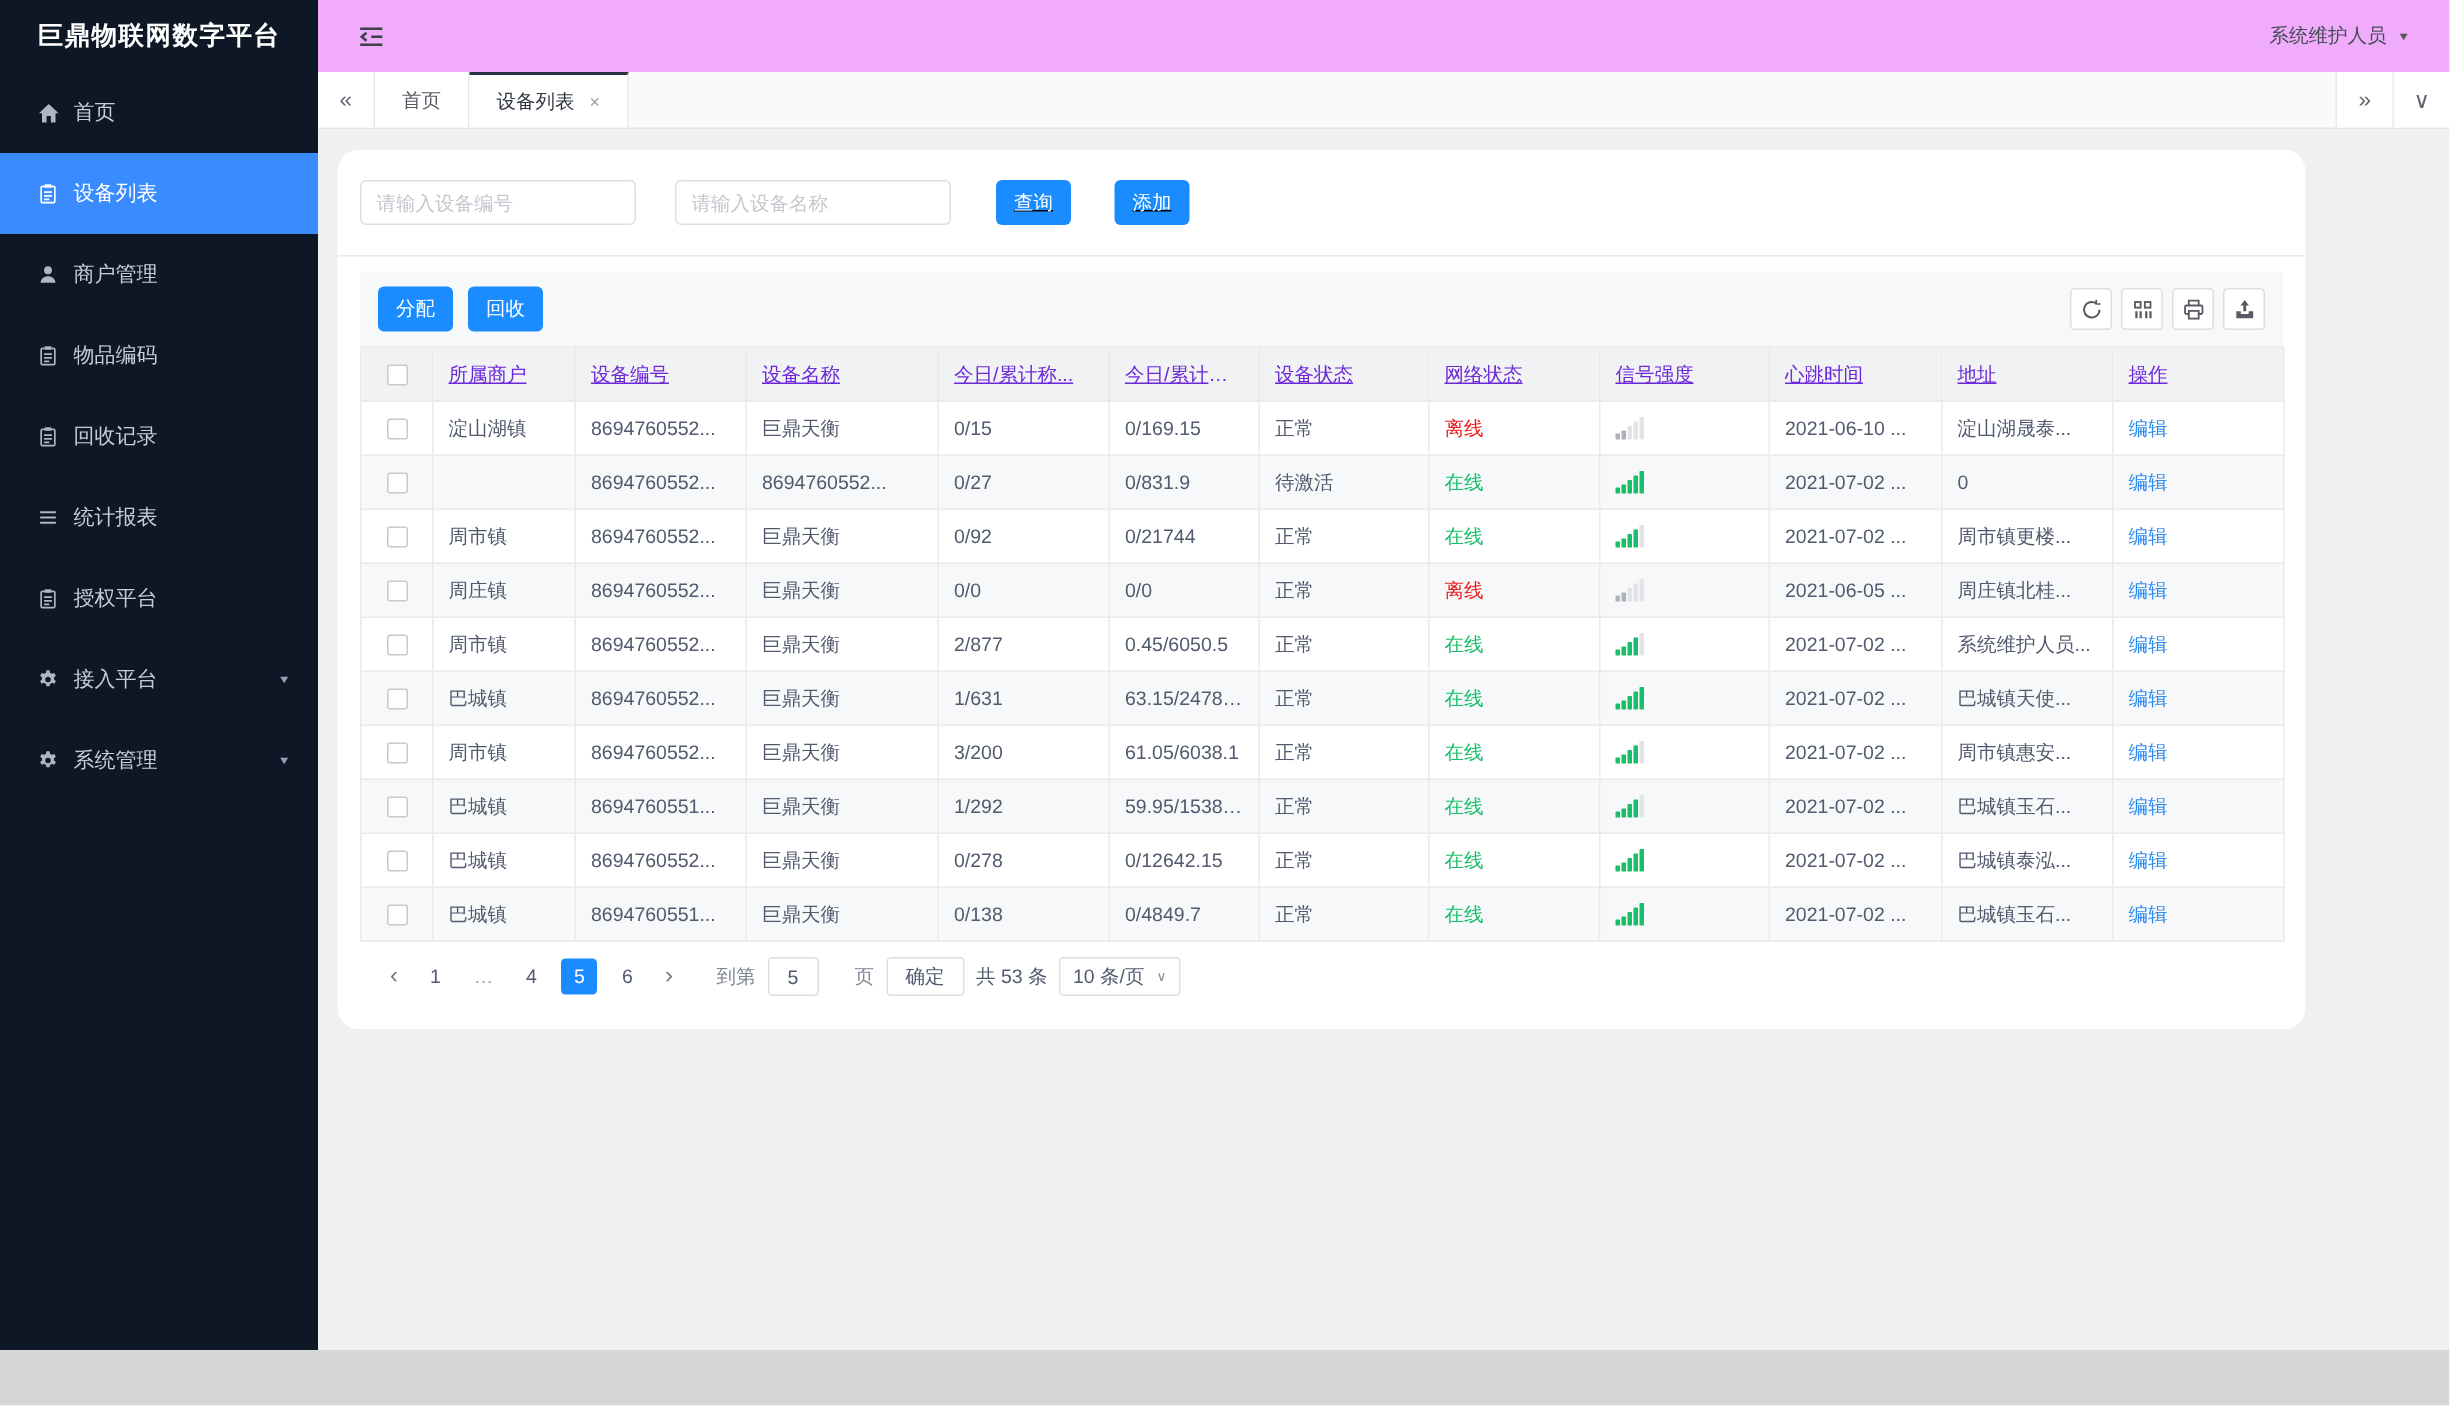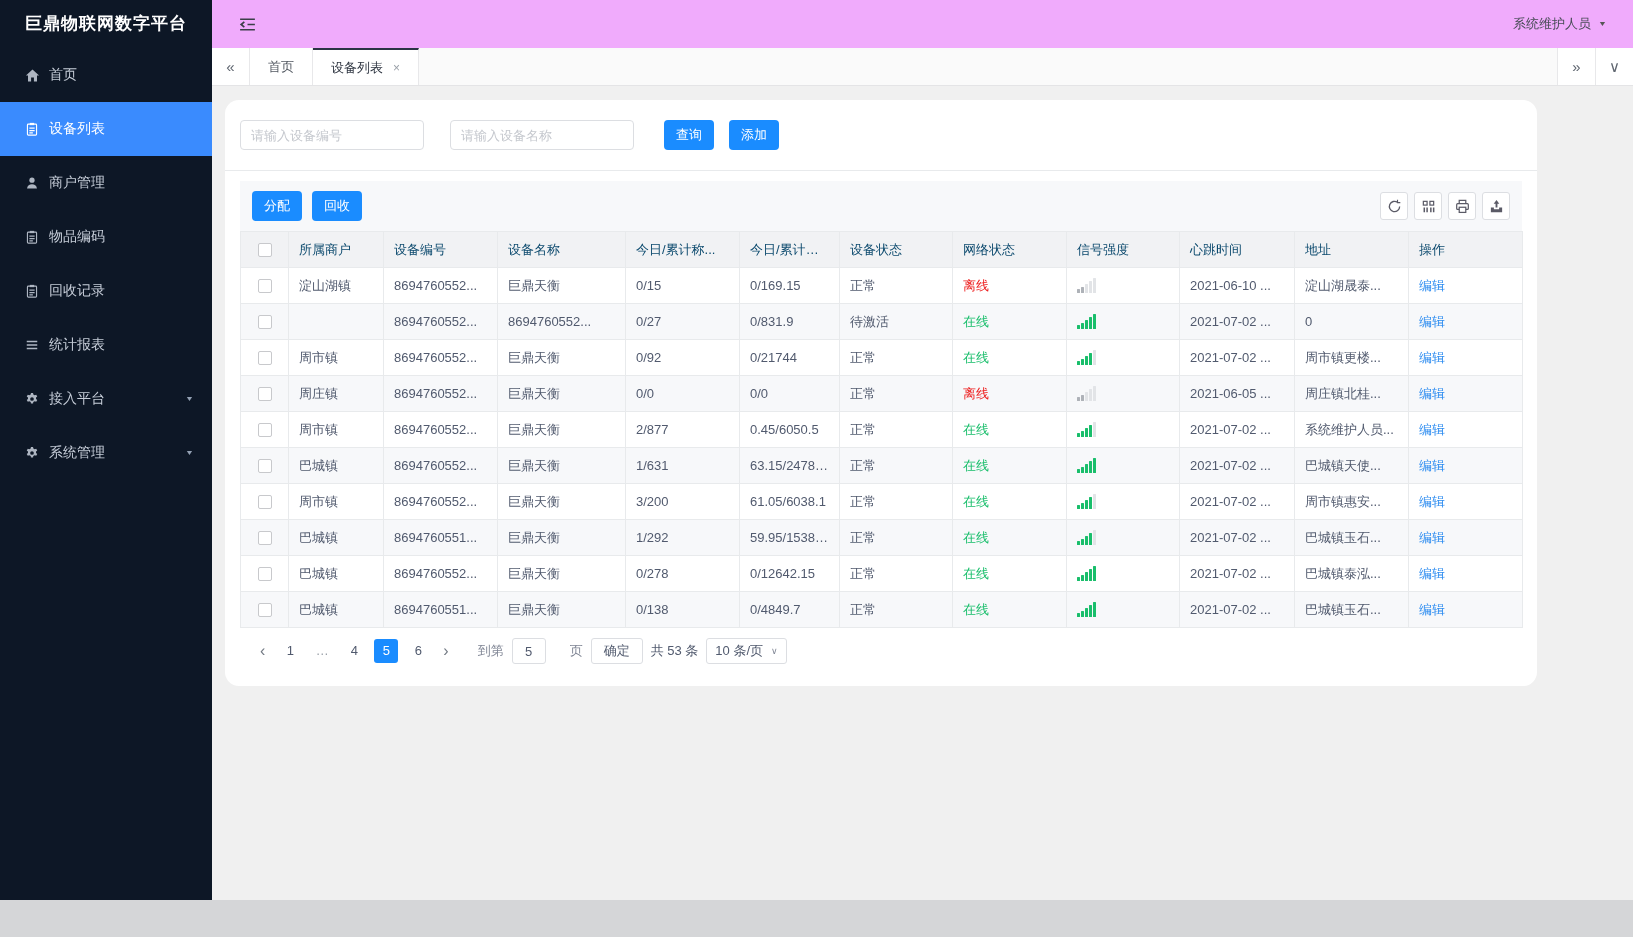--- a/index.html
+++ b/index.html
@@ -49,37 +49,37 @@
   
   .content { flex:1; background:#f0f0f0; padding:14px 96px 0 13px; overflow:hidden; }
   .panel { background:#fff; border-radius:14px; height:586px; }
 
   .search-row { display:flex; align-items:center; padding:20px 15px; gap:26px;
                 border-bottom:1px solid #e8eaec; }
   .txt-input { width:184px; height:30px; border:1px solid #dcdee2; border-radius:4px;
                padding:0 10px; font-size:13px; color:#515a6e; outline:none;
                font-family:inherit; }
   .txt-input::placeholder { color:#c5c8ce; }
-  .search-btns { display:flex; gap:15px; margin-left:4px; }
+  .search-btns { display:flex; gap:29px; margin-left:4px;text-decoration:underline; }
   .btn-primary { background:#1a8cff; color:#fff; border:none; border-radius:4px;
                  padding:0 12px; height:30px; font-size:13px; cursor:pointer;
                  font-family:inherit; }
 
   .table-wrap { margin:10px 15px 0; }
   .tbl-toolbar { background:#f7f8fa; padding:10px 12px; display:flex; align-items:center; }
   .tbl-toolbar .btn-primary { margin-right:10px; }
   .icon-btns { margin-left:auto; display:flex; gap:6px; }
   .icon-btn { width:28px; height:28px; border:1px solid #dcdee2; background:#fff;
               border-radius:3px; display:flex; align-items:center; justify-content:center;
               color:#5a5a66; cursor:pointer; }
 
   table { width:100%; border-collapse:collapse; table-layout:fixed; font-size:13px; }
   th,td { border:1px solid #e8eaec; height:36px; padding:0 10px; text-align:left;
           color:#515a6e; overflow:hidden; white-space:nowrap; text-overflow:ellipsis; }
-  th { background:#f1f2f4; font-weight:400; color:#0c4a6e; }
+  th { background:#f1f2f4; font-weight:400; color:#6d28d9;text-decoration:underline; }
   tbody tr:nth-child(even) td { background:#f7f8fa; }
   .cb-cell { text-align:center; padding:0; }
   .cb { display:inline-block; width:14px; height:14px; border:1px solid #c8c9cc;
         border-radius:2px; background:#fff; vertical-align:middle; cursor:pointer; }
   .st-online { color:#19be6b; }
   .st-offline { color:#ed1c1c; }
   .link { color:#2d8cf0; cursor:pointer; }
   .sig { display:flex; align-items:flex-end; gap:1px; height:15px; }
   .sig i { width:3px; display:block; border-radius:.5px; }
 
@@ -162,20 +162,30 @@
             </span>
             <span>回收记录</span>
           </div>
           <div class="side-item">
             <span class="side-ic">
               <svg width="14" height="14" viewBox="0 0 16 16" fill="none" stroke="currentColor" stroke-width="1.7">
                 <path d="M2 4h12M2 8h12M2 12h12"></path>
               </svg>
             </span>
             <span>统计报表</span>
+          </div>
+          <div class="side-item">
+            <span class="side-ic">
+              <svg width="14" height="14" viewBox="0 0 16 16" fill="none" stroke="currentColor" stroke-width="1.3">
+                <rect x="2.8" y="2.5" width="10.4" height="12.5" rx="1"></rect>
+                <rect x="5.5" y="1" width="5" height="2.6" fill="currentColor" stroke="none"></rect>
+                <path d="M5 7h6M5 9.8h6M5 12.5h4"></path>
+              </svg>
+            </span>
+            <span>授权平台</span>
           </div>
           <div class="side-item">
             <span class="side-ic">
               <svg width="14" height="14" viewBox="0 0 16 16">
                 <path fill="currentColor" fill-rule="evenodd" d="M6.8 1h2.4l.3 1.8 1.6.9 1.7-.7 1.2 2.1-1.4 1.1v1.8l1.4 1.1-1.2 2.1-1.7-.7-1.6.9-.3 1.8H6.8l-.3-1.8-1.6-.9-1.7.7L2 9.1l1.4-1.1V6.2L2 5.1l1.2-2.1 1.7.7 1.6-.9zM8 5.9A2.1 2.1 0 1 0 8 10.1 2.1 2.1 0 0 0 8 5.9z"></path>
               </svg>
             </span>
             <span>接入平台</span>
             <span class="side-caret">▼</span>
           </div>

